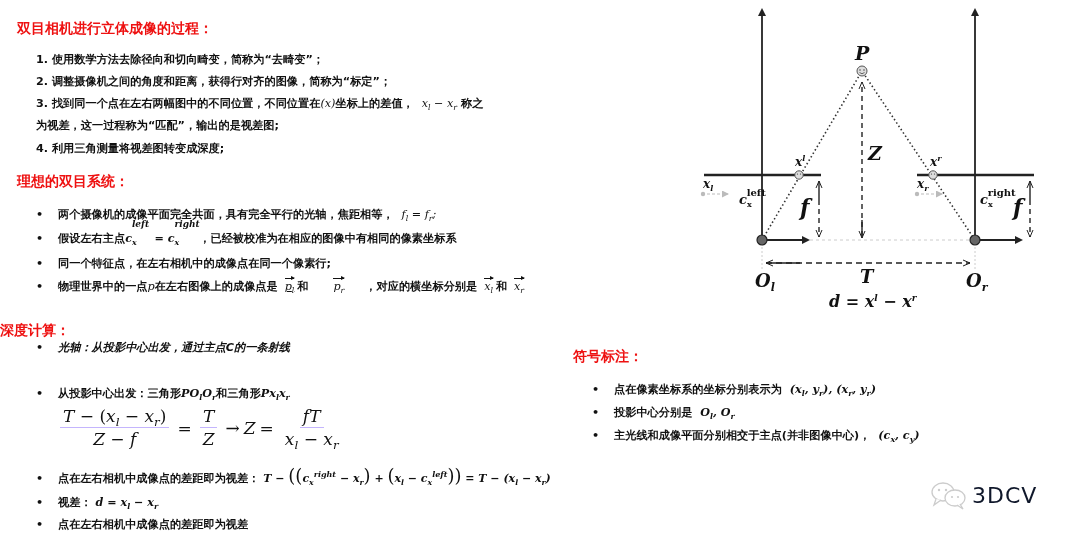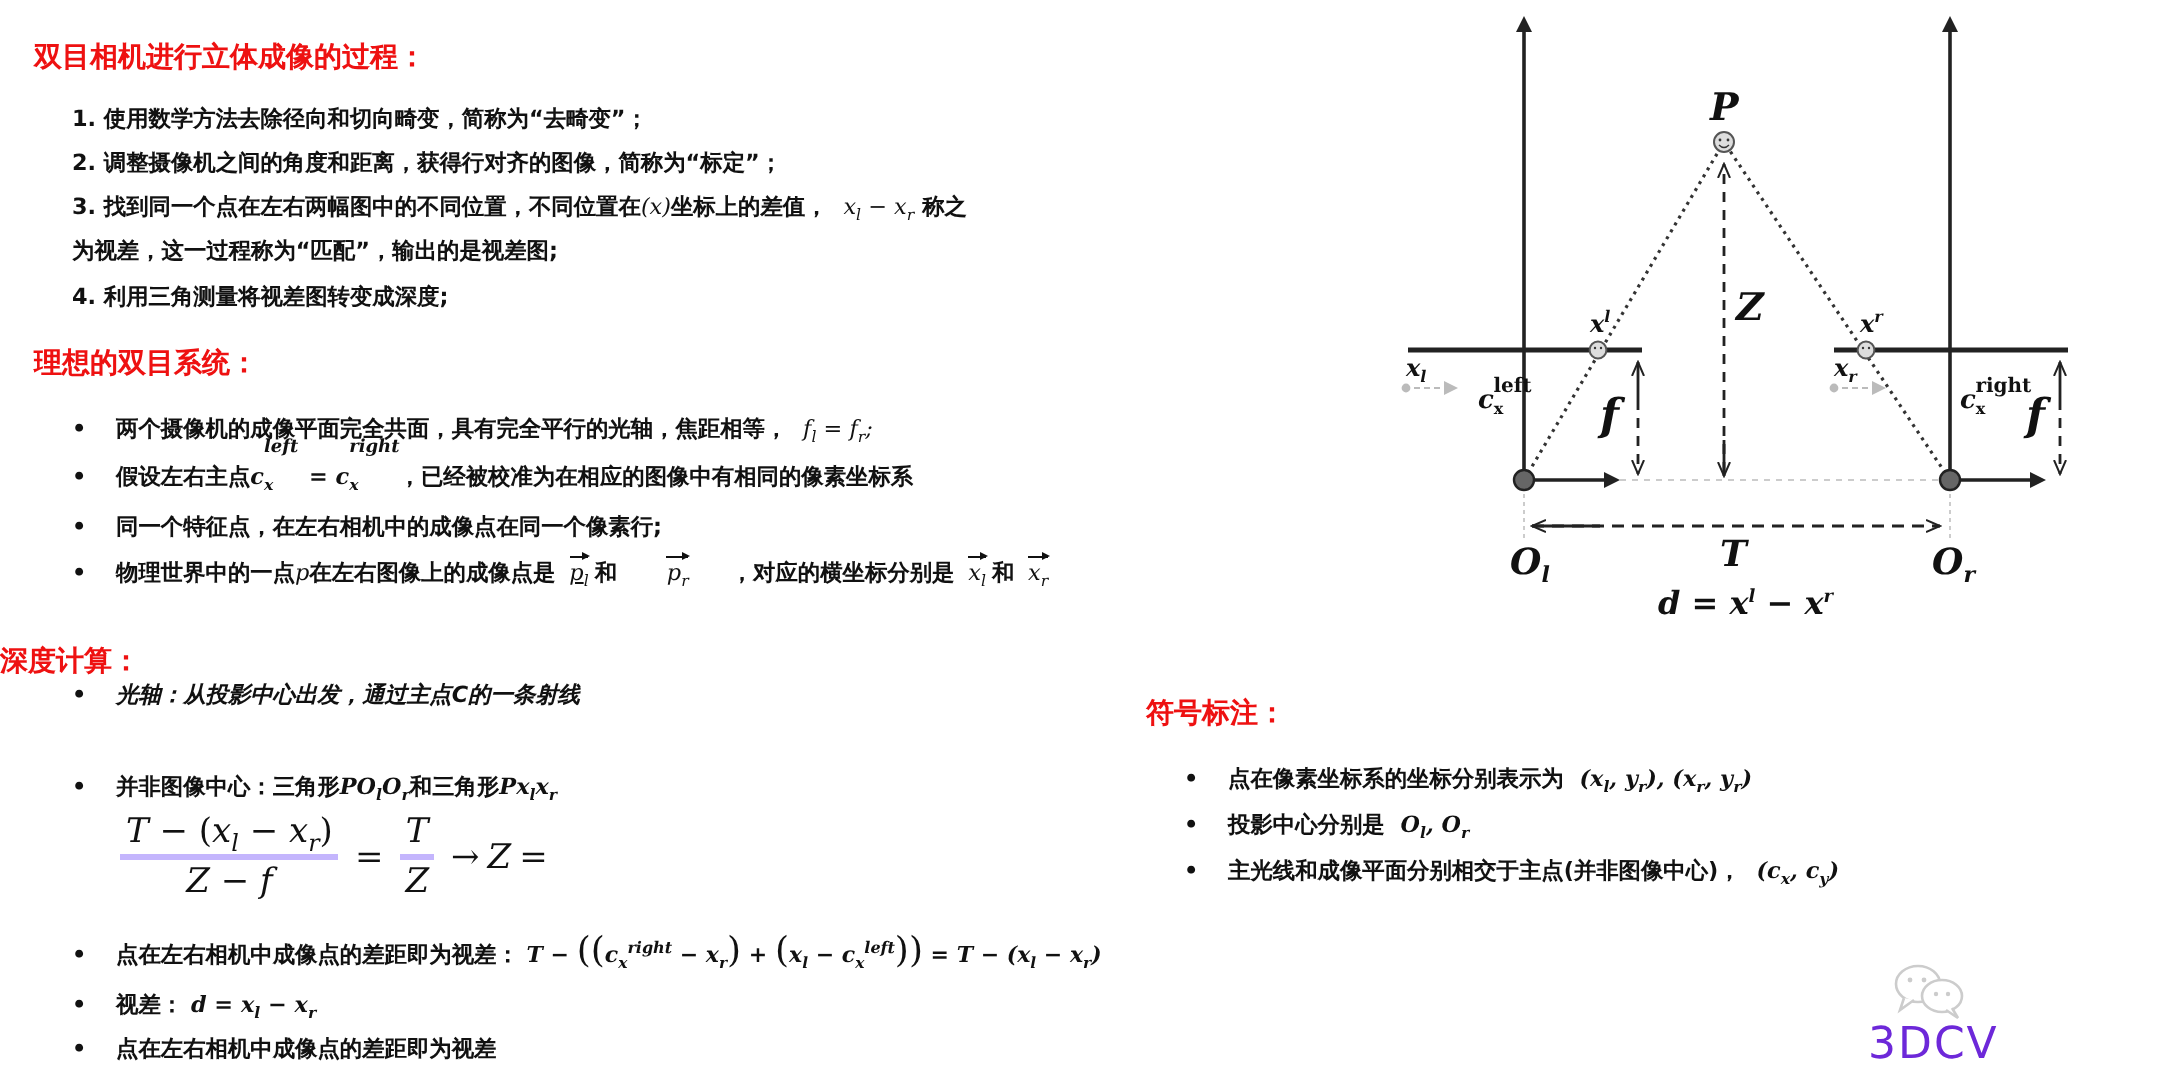--- a/index.html
+++ b/index.html
@@ -8,26 +8,26 @@
   .h-red{color:#ee1111;font-weight:bold;font-size:14px;white-space:nowrap;}
   .line{position:absolute;font-size:11.2px;font-weight:bold;white-space:nowrap;color:#111;}
   .bullet{display:inline-block;width:22px;text-align:left;font-weight:bold;}
   .m{font-family:"DejaVu Serif","Liberation Serif",serif;font-style:italic;font-weight:bold;}
   .mr{font-family:"DejaVu Serif","Liberation Serif",serif;font-style:italic;font-weight:normal;}
   sub,sup{font-size:70%;line-height:0;}
   .vec{display:inline-block;position:relative;}
   .vec::before{content:"";position:absolute;left:0;right:0;top:-2px;border-top:1px solid #111;}
   .vec::after{content:"";position:absolute;right:-1px;top:-4px;border-left:4px solid #111;border-top:2px solid transparent;border-bottom:2px solid transparent;}
   .frac{display:inline-flex;flex-direction:column;align-items:center;vertical-align:middle;margin:0 4px;}
-  .frac .num{border-bottom:3px solid #c4b5fd;padding:0 3px 1px;}
+  .frac .num{border-bottom:1px solid #c4b5fd;padding:0 3px 1px;}
   .frac .den{padding:1px 3px 0;}
   .eq{position:absolute;left:56px;top:406px;font-family:"DejaVu Serif","Liberation Serif",serif;font-size:17px;font-style:italic;display:flex;align-items:center;white-space:nowrap;}
   .eq .up{font-style:normal;}
   .big{font-size:18px;font-weight:normal;font-style:normal;}
-  .watermark{position:absolute;left:930px;top:480px;display:flex;align-items:center;color:#6d28d9;font-size:22px;font-family:"DejaVu Sans","Liberation Sans",sans-serif;letter-spacing:1px;flex-direction:column;}
+  .watermark{position:absolute;left:930px;top:480px;display:flex;align-items:center;color:#0f172a;font-size:22px;font-family:"DejaVu Sans","Liberation Sans",sans-serif;letter-spacing:1px;}
   svg text{font-family:"DejaVu Serif","Liberation Serif",serif;}
 </style>
 </head>
 <body>
 
 <div class="abs h-red" style="left:17px;top:20px;">双目相机进行立体成像的过程：</div>
 <div class="line" style="left:36px;top:52px;">1. 使用数学方法去除径向和切向畸变，简称为“去畸变”；</div>
 <div class="line" style="left:36px;top:74px;">2. 调整摄像机之间的角度和距离，获得行对齐的图像，简称为“标定”；</div>
 <div class="line" style="left:36px;top:96px;">
   <span>3. 找到同一个点在左右两幅图中的不同位置，不同位置在</span><span class="mr">(x)</span><span>坐标上的差值，</span>
@@ -53,34 +53,38 @@
   <span class="mr vec" style="margin:0 21px;">p<sub>r</sub></span><span>，对应的横坐标分别是</span>
   <span class="mr vec" style="margin:0 3px;">x<sub>l</sub></span><span>和</span>
   <span class="mr vec" style="margin:0 3px;">x<sub>r</sub></span>
 </div>
 
 <div class="abs h-red" style="left:0;top:322px;">深度计算：</div>
 <div class="line" style="left:36px;top:340px;font-style:italic;">
   <span class="bullet">•</span><span>光轴：从投影中心出发，通过主点C的一条射线</span>
 </div>
 <div class="line" style="left:36px;top:386px;">
-  <span class="bullet">•</span><span>并非图像中心：三角形</span><span class="m">PO<sub>l</sub>O<sub>r</sub></span><span>和三角形</span><span class="m">Px<sub>l</sub>x<sub>r</sub></span>
+  <span class="bullet">•</span><span>从投影中心出发：三角形</span><span class="m">PO<sub>l</sub>O<sub>r</sub></span><span>和三角形</span><span class="m">Px<sub>l</sub>x<sub>r</sub></span>
 </div>
 
 <div class="eq">
   <span class="frac">
       <span class="num">T <span class="up">−</span> <span class="up">(</span>x<sub>l</sub> <span class="up">−</span> x<sub>r</sub><span class="up">)</span></span>
       <span class="den">Z <span class="up">−</span> f</span>
     </span>
   <span class="up" style="margin:0 4px;">=</span>
   <span class="frac">
       <span class="num">T</span>
       <span class="den">Z</span>
     </span>
   <span class="up" style="margin:0 4px;">→</span> Z <span class="up" style="margin:0 4px;">=</span>
+  <span class="frac">
+      <span class="num">fT</span>
+      <span class="den">x<sub>l</sub> <span class="up">−</span> x<sub>r</sub></span>
+    </span>
 </div>
 
 <div class="line" style="left:36px;top:465px;">
   <span class="bullet">•</span><span>点在左右相机中成像点的差距即为视差：</span>
   <span class="m" style="font-size:11px;">T − <span class="big">((</span>c<sub>x</sub><sup style="font-size:8px;">right</sup> − x<sub>r</sub><span class="big">)</span> + <span class="big">(</span>x<sub>l</sub> − c<sub>x</sub><sup style="font-size:8px;">left</sup><span class="big">))</span> = T − (x<sub>l</sub> − x<sub>r</sub>)</span>
 </div>
 <div class="line" style="left:36px;top:495px;">
   <span class="bullet">•</span><span>视差：</span>
   <span class="m">d = x<sub>l</sub> − x<sub>r</sub></span>
 </div>

